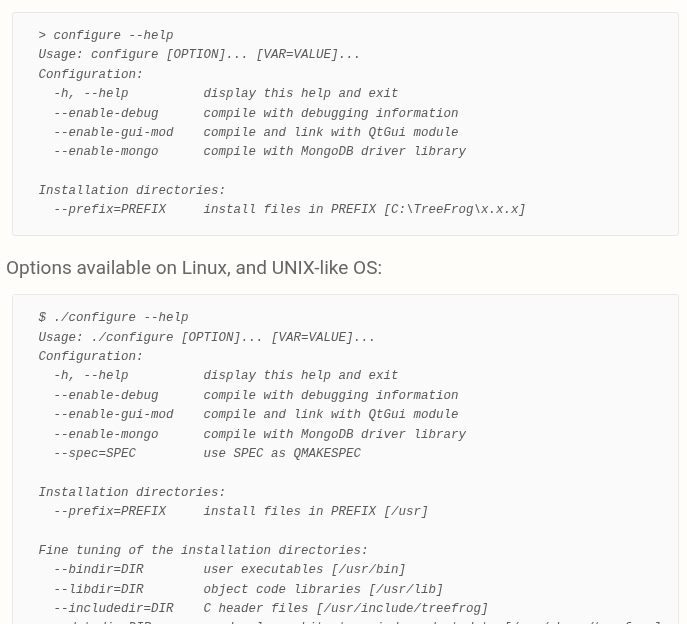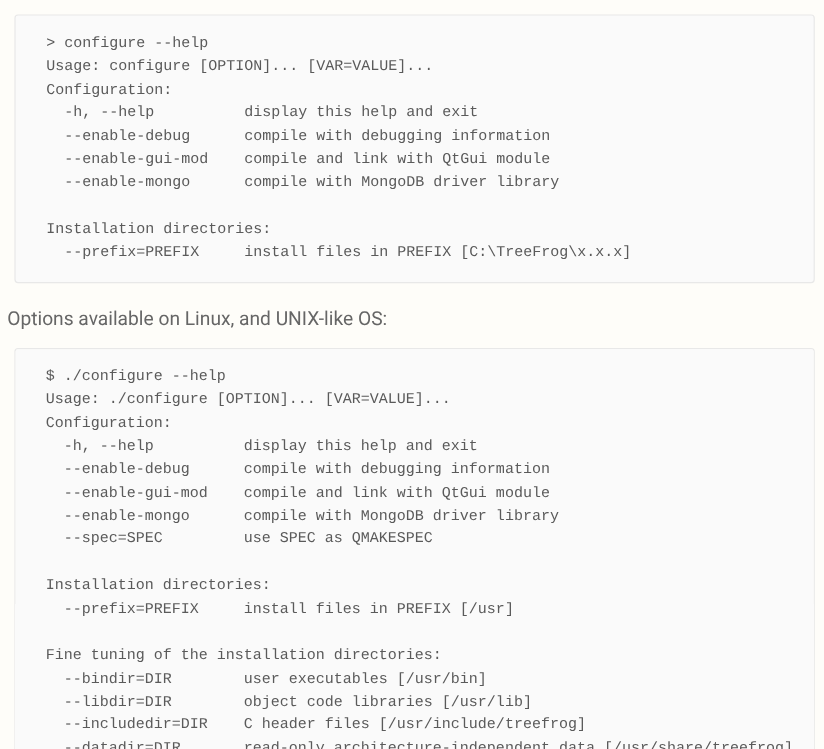--- a/index.html
+++ b/index.html
@@ -15,23 +15,24 @@
       border: 1px solid #e8e8e8;
       border-radius: 3px;
       padding: 14px 18px;
       margin: 12px 8px 18px 12px;
       font-family: "Courier New", Courier, monospace;
       font-size: 12.5px;
       line-height: 1.55;
       color: #5a5a5a;
       white-space: pre;
       overflow-x: auto;
+      font-style: italic;
     }
     .prose {
-      font-size: 16px;
+      font-size: 19px;
       color: #666;
       margin: 8px 6px 0 6px;
       line-height: 1.5;
     }
   </style>
 </head>
 <body>
 
 <div class="code-block"> &gt; configure --help
  Usage: configure [OPTION]... [VAR=VALUE]...

